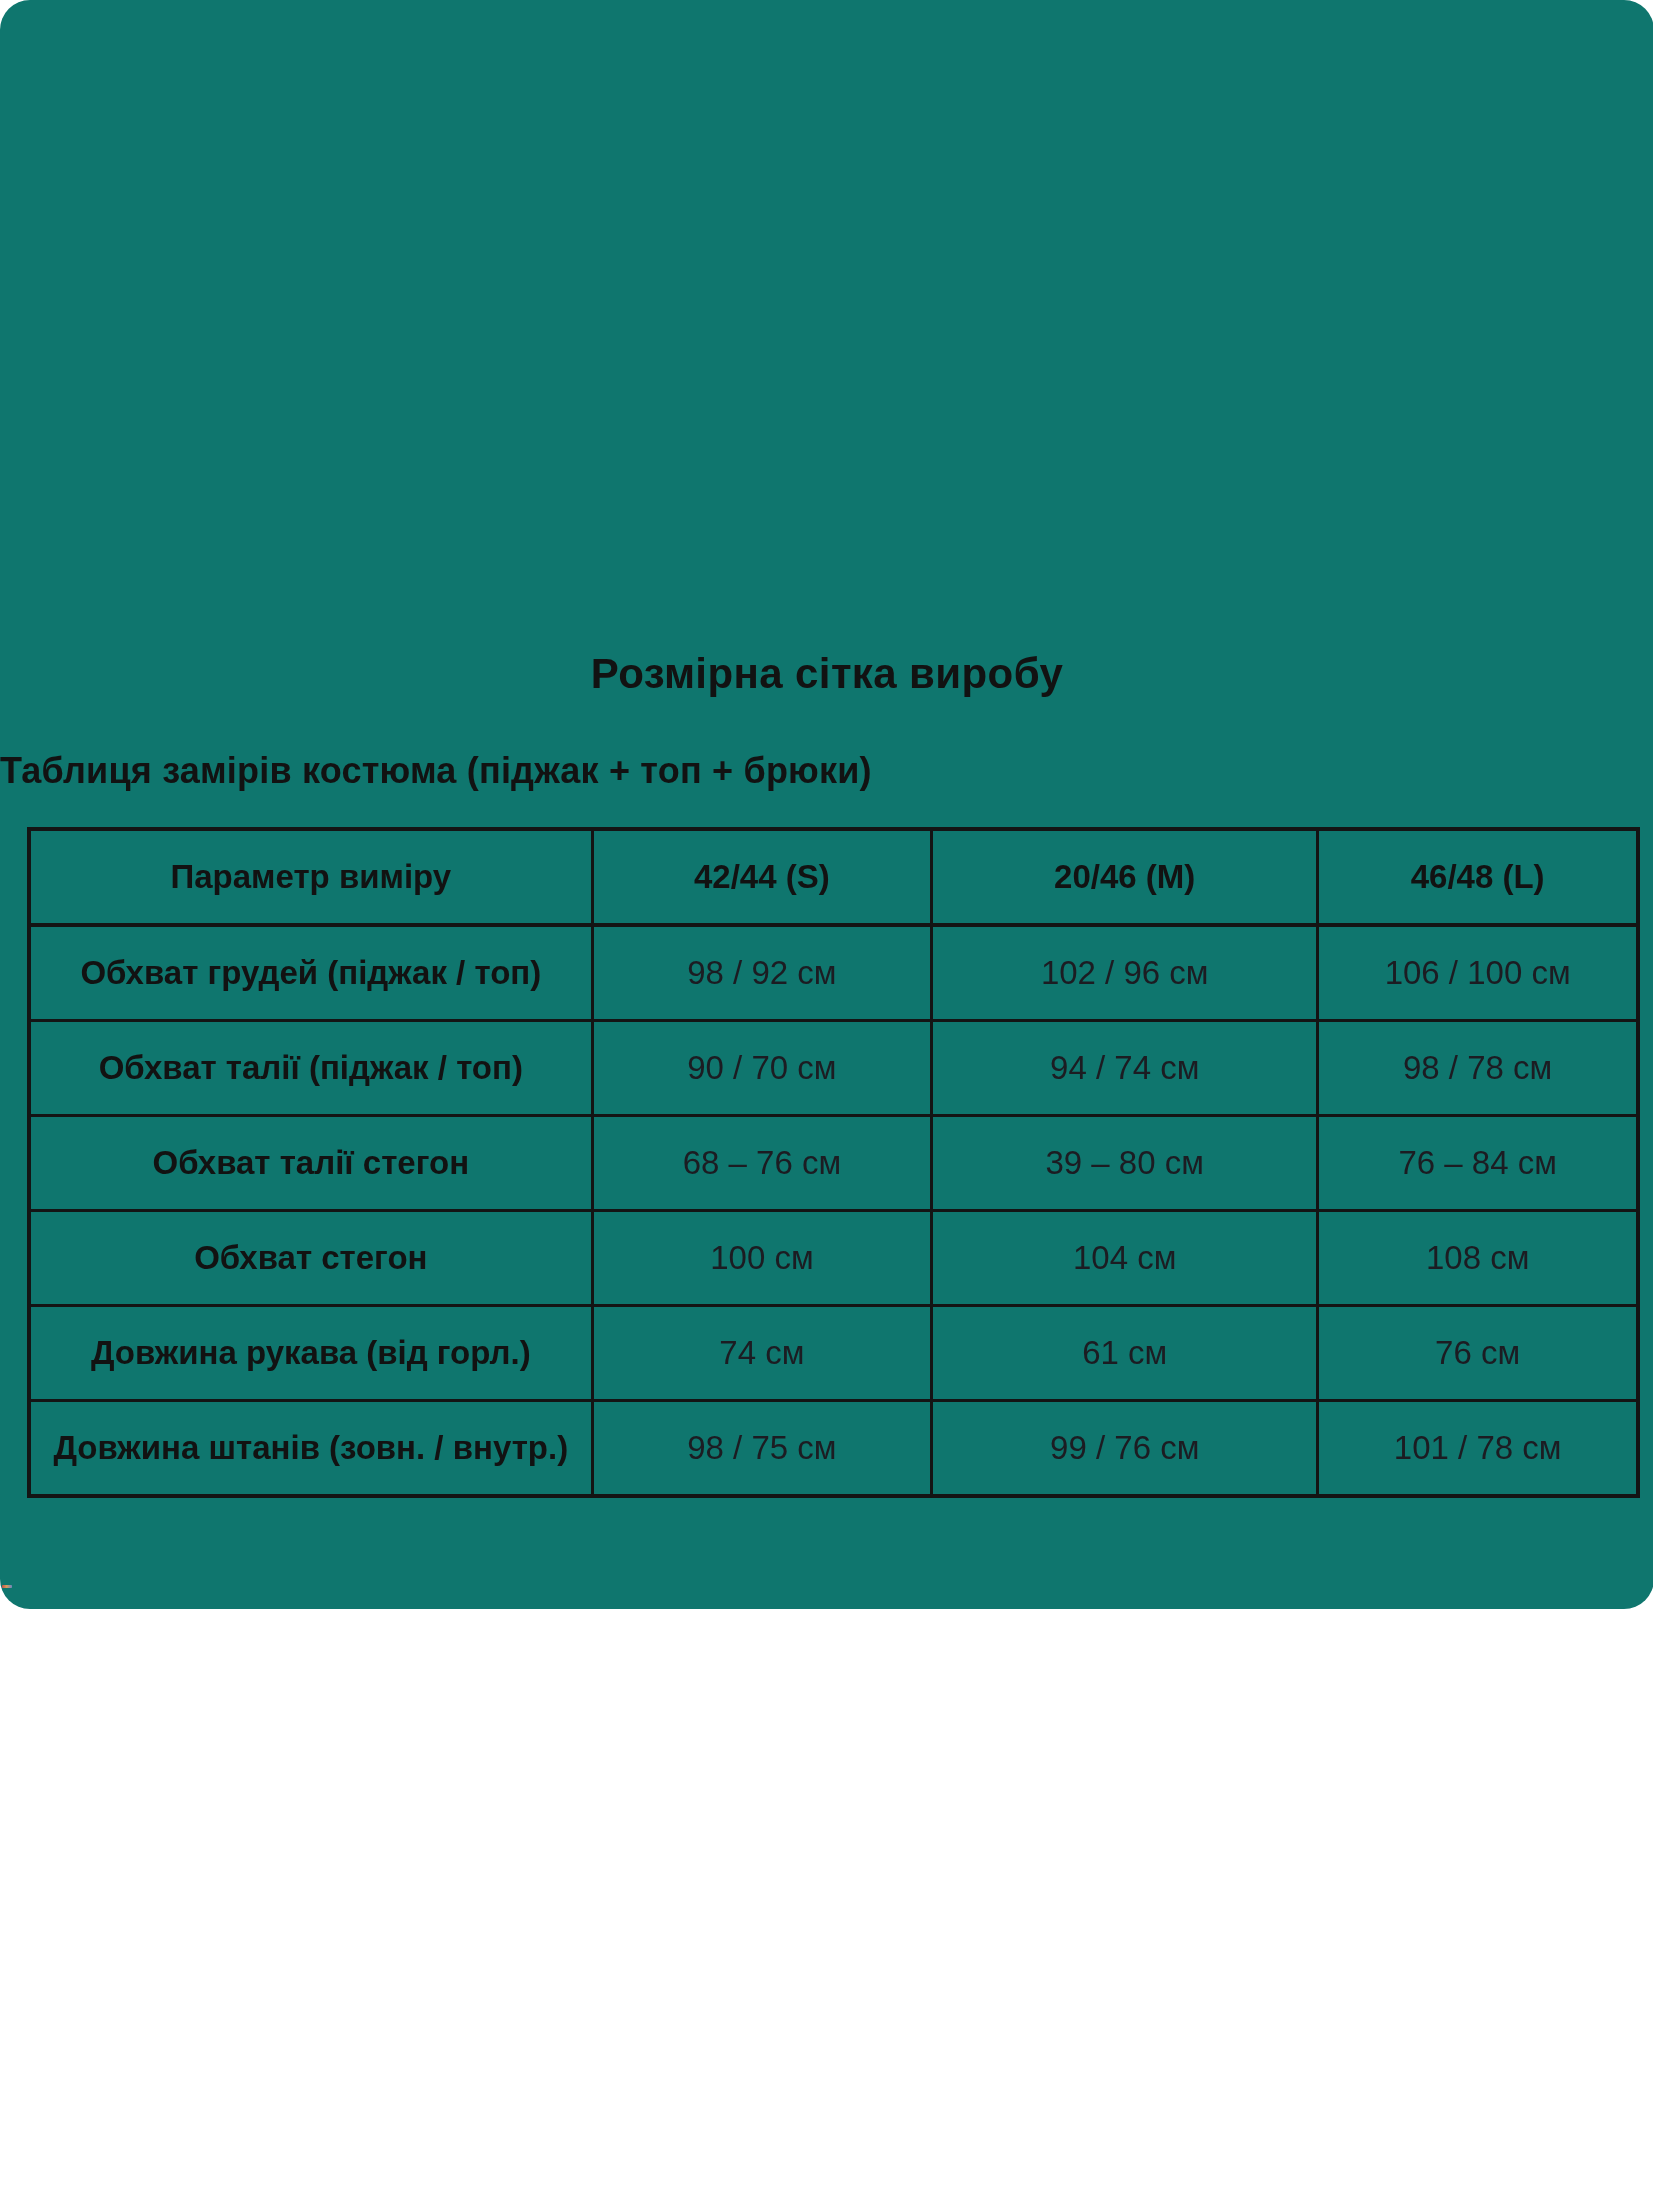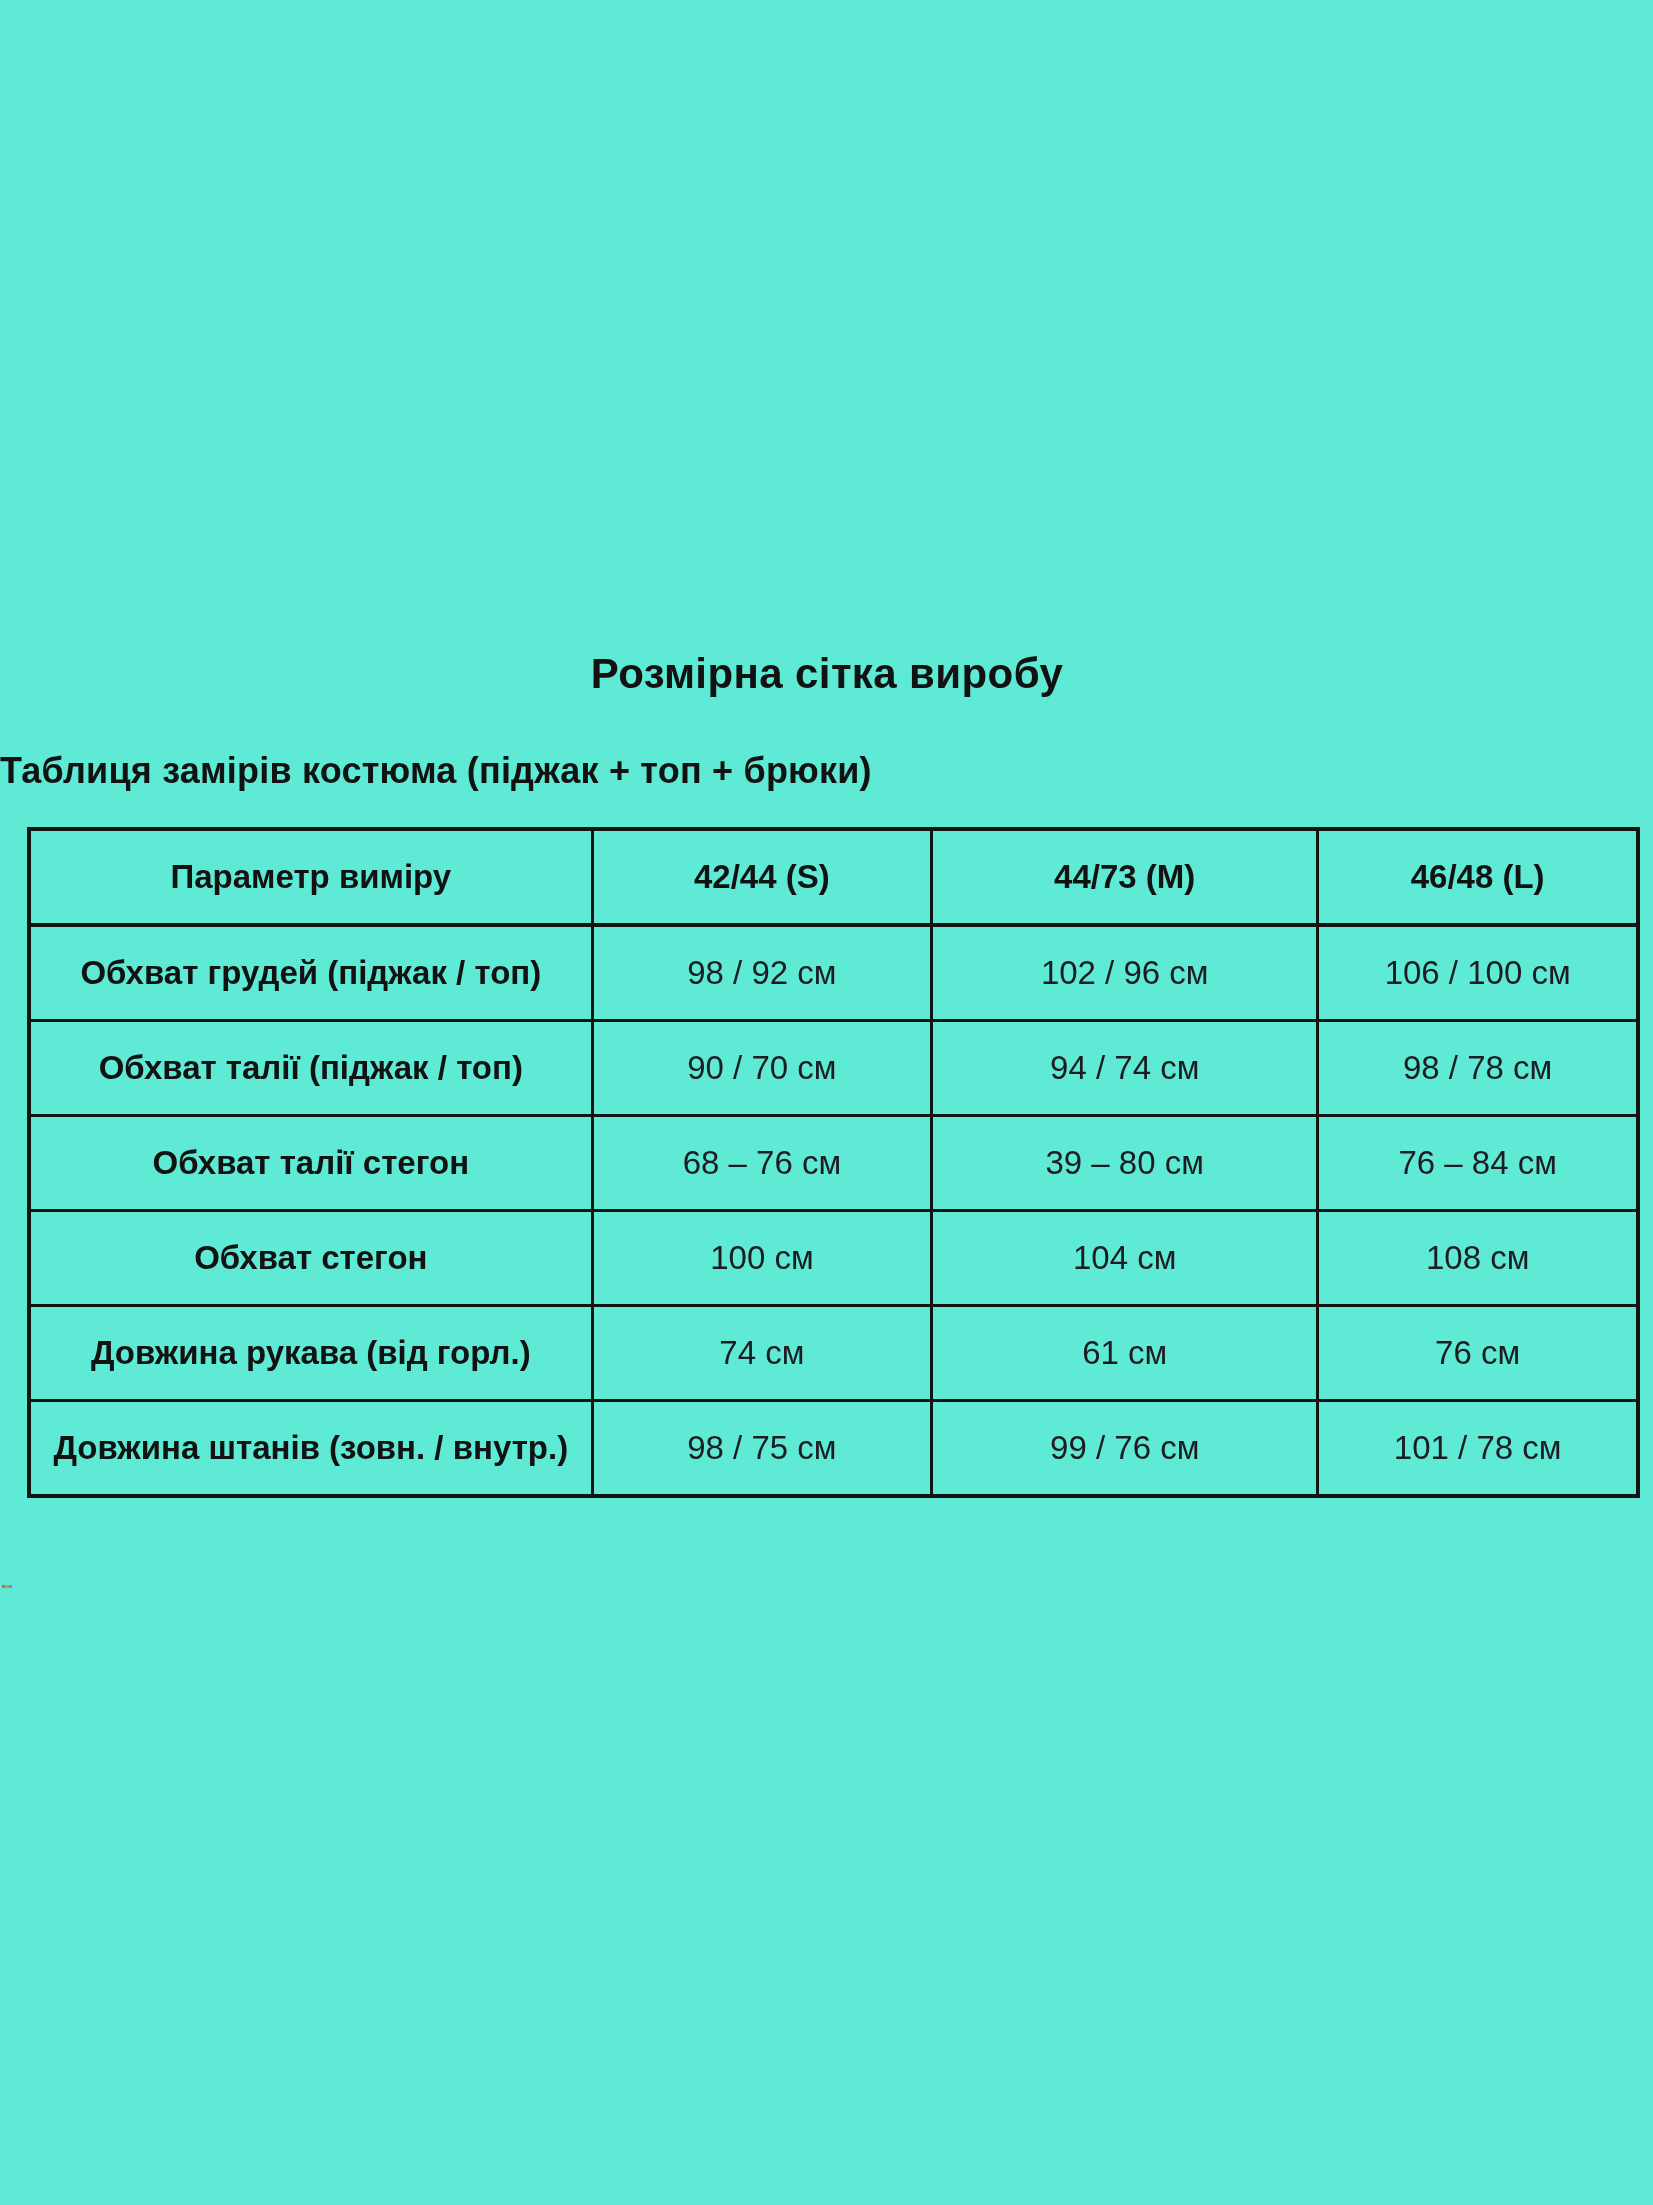--- a/index.html
+++ b/index.html
@@ -3,25 +3,26 @@
 <meta charset="utf-8">
 <style>
   html, body {
     margin: 0;
     padding: 0;
     background: #ffffff;
   }
   .page {
     position: relative;
     width: 1654px;
-    height: 2205px;
-    background: #5eead4;
+    height: 1609px;
+    background: #0f766e;
     font-family: "Liberation Sans", sans-serif;
     color: #161616;
     overflow: hidden;
+    border-radius: 30px;
   }
   .doc-title {
     position: absolute;
     top: 650px;
     left: 0;
     width: 100%;
     text-align: center;
     font-size: 42px;
     font-weight: 700;
     letter-spacing: 0.4px;
@@ -96,21 +97,21 @@
     <colgroup>
       <col style="width:35.0%">
       <col style="width:21.1%">
       <col style="width:24.0%">
       <col style="width:19.9%">
     </colgroup>
     <thead>
       <tr>
         <th>Параметр виміру</th>
         <th>42/44 (S)</th>
-        <th>44/73 (M)</th>
+        <th>20/46 (M)</th>
         <th>46/48 (L)</th>
       </tr>
     </thead>
     <tbody>
       <tr>
         <td class="param-cell">Обхват грудей (піджак / топ)</td>
         <td class="value-cell">98 / 92 см</td>
         <td class="value-cell">102 / 96 см</td>
         <td class="value-cell">106 / 100 см</td>
       </tr>

